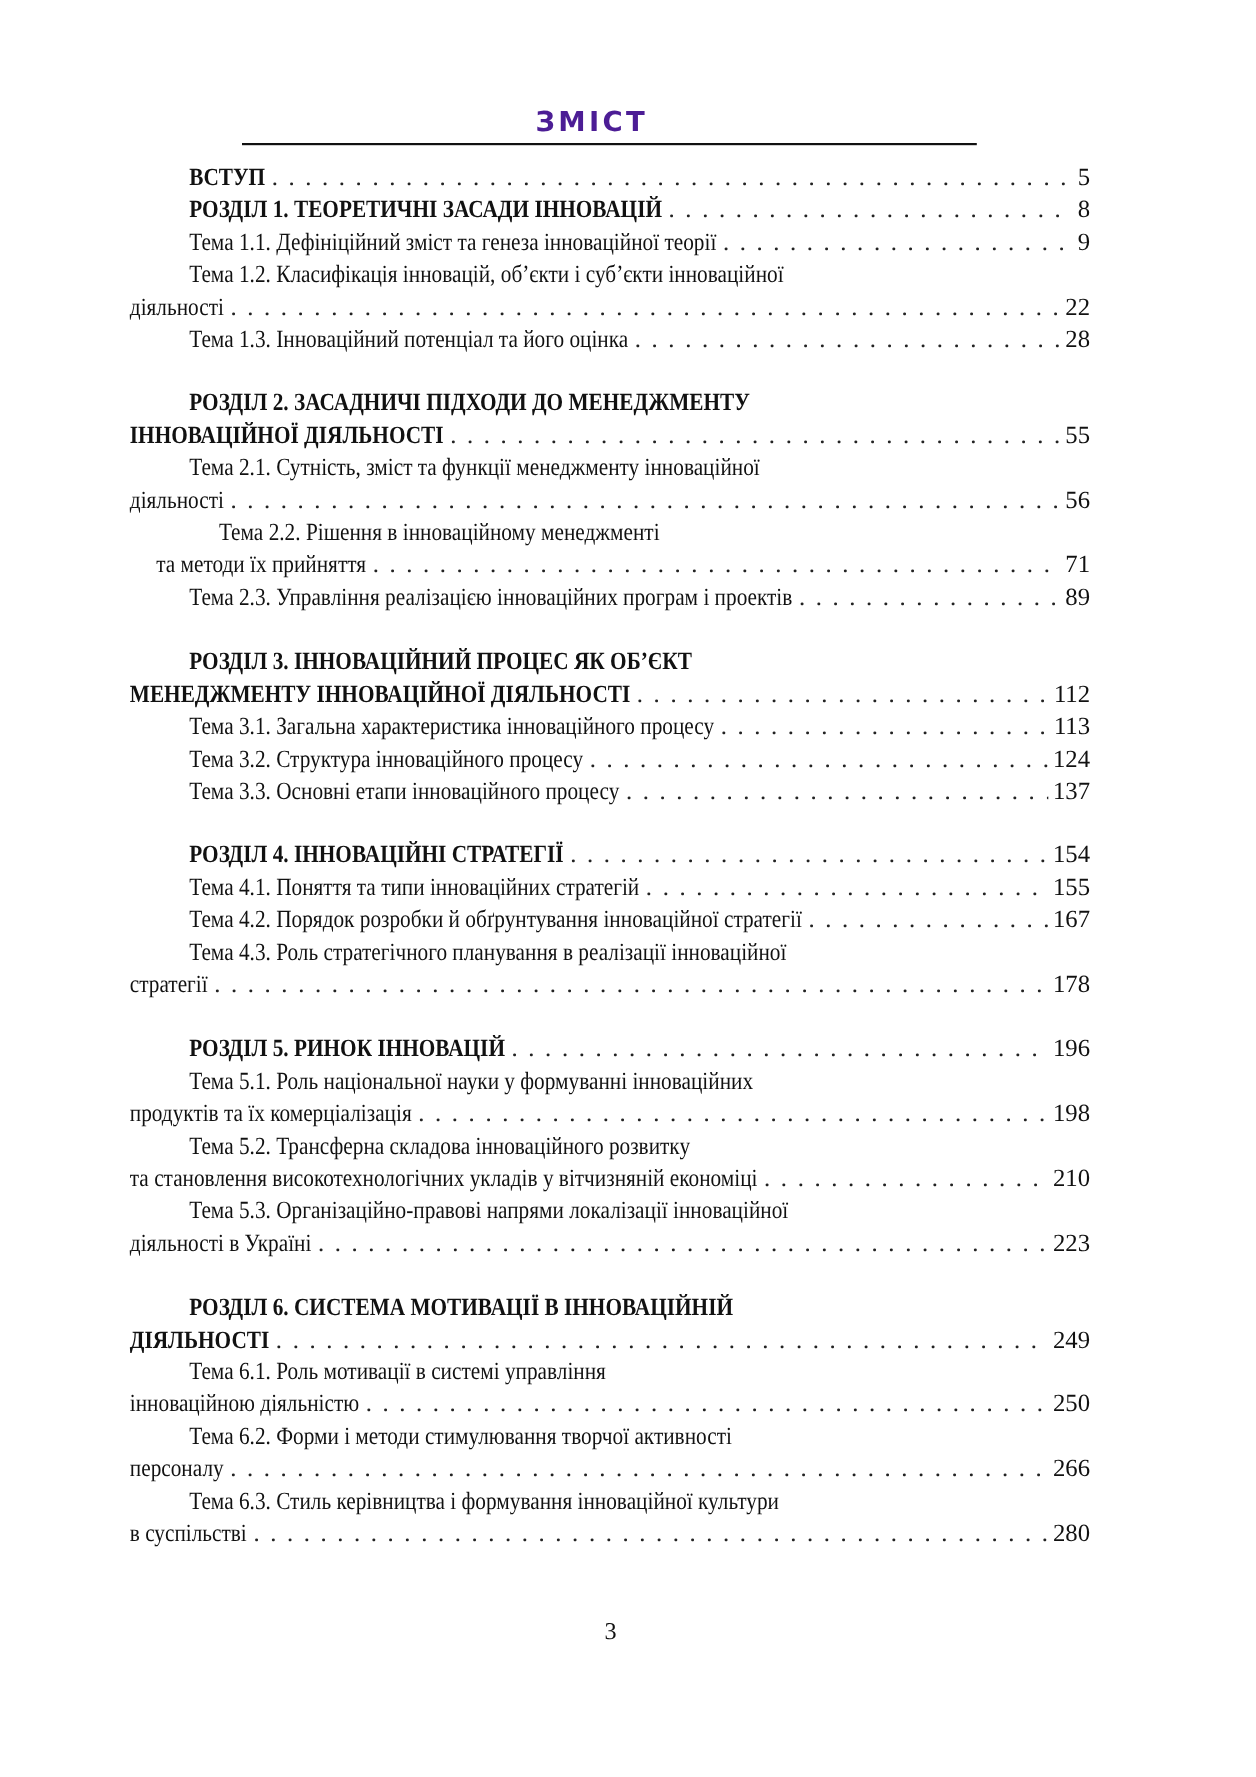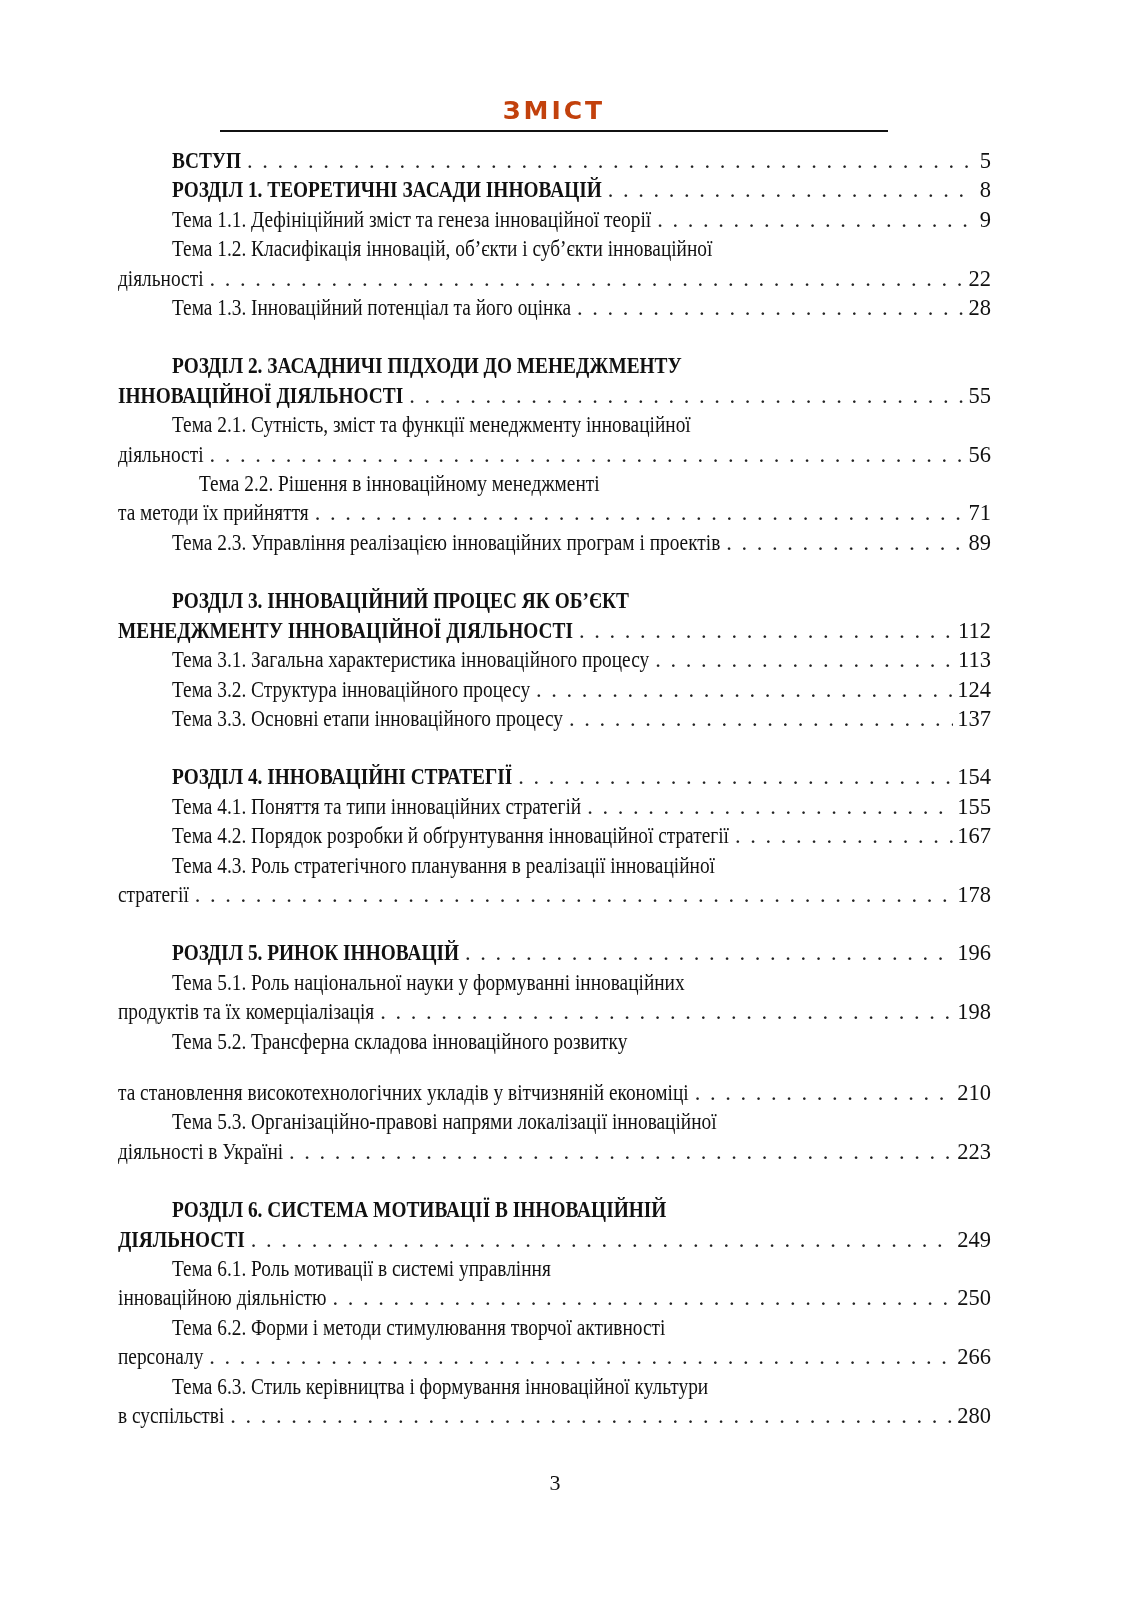--- a/index.html
+++ b/index.html
@@ -1,21 +1,21 @@
 <!DOCTYPE html>
 <html><head>
 <meta charset="utf-8">
 <style>
   html, body { margin: 0; padding: 0; background: #ffffff; }
   body { width: 1142px; height: 1615px; position: relative; overflow: hidden; color: #111; }
   .page { position: absolute; left: 0; top: 0; width: 1142px; height: 1615px; background: #fff; }
   .title {
-    position: absolute; left: 220px; width: 668px; top: 96px;
+    position: absolute; left: 204px; width: 668px; top: 96px;
     text-align: center; font-family: "DejaVu Sans", sans-serif; font-weight: bold;
-    font-size: 25px; letter-spacing: 3px; color: #c2410c; line-height: 30px;
+    font-size: 25px; letter-spacing: 3px; color: #4c1d95; line-height: 30px;
   }
   .title-rule { position: absolute; left: 220px; width: 668px; top: 130px; height: 2px; background: #111; }
   .toc {
     position: absolute; left: 118px; top: 146px; width: 873px;
     font-family: "Liberation Serif", serif; font-size: 22.5px; line-height: 29.4px;
   }
   .entry { display: block; }
   .entry.section { font-weight: bold; }
   .entry.gap { margin-top: 29px; }
   .line { display: flex; align-items: baseline; white-space: nowrap; }
@@ -97,21 +97,21 @@
           <span class="text-wrap" style="width: 85.5431px;"><span class="text">діяльності</span></span>
           <span class="leader"></span>
           <span class="page-num">56</span>
         </div>
       </div>
       <div class="entry topic">
         <div class="line indent">
           <span class="text-wrap" style="width: 400.626px; margin-left: 27px;"><span class="text">Тема 2.2. Рішення в інноваційному менеджменті</span></span>
         </div>
         <div class="line">
-          <span class="text-wrap" style="width: 190.759px;"><span class="text">та методи їх прийняття</span></span>
+          <span class="text-wrap" style="width: 190.759px; margin-left: 24px;"><span class="text">та методи їх прийняття</span></span>
           <span class="leader"></span>
           <span class="page-num">71</span>
         </div>
       </div>
       <div class="entry topic">
         <div class="line indent">
           <span class="text-wrap" style="width: 548.304px;"><span class="text">Тема 2.3. Управління реалізацією інноваційних програм і проектів</span></span>
           <span class="leader"></span>
           <span class="page-num">89</span>
         </div>
@@ -193,21 +193,21 @@
           <span class="text-wrap" style="width: 256.253px;"><span class="text">продуктів та їх комерціалізація</span></span>
           <span class="leader"></span>
           <span class="page-num">198</span>
         </div>
       </div>
       <div class="entry topic">
         <div class="line indent">
           <span class="text-wrap" style="width: 455.303px;"><span class="text">Тема 5.2. Трансферна складова інноваційного розвитку</span></span>
         </div>
         <div class="line">
-          <span class="text-wrap" style="width: 570.637px; margin-top: 22px;"><span class="text">та становлення високотехнологічних укладів у вітчизняній економіці</span></span>
+          <span class="text-wrap" style="width: 570.637px;"><span class="text">та становлення високотехнологічних укладів у вітчизняній економіці</span></span>
           <span class="leader"></span>
           <span class="page-num">210</span>
         </div>
       </div>
       <div class="entry topic">
         <div class="line indent">
           <span class="text-wrap" style="width: 544.608px;"><span class="text">Тема 5.3. Організаційно-правові напрями локалізації інноваційної</span></span>
         </div>
         <div class="line">
           <span class="text-wrap" style="width: 165.12px;"><span class="text">діяльності в Україні</span></span>

